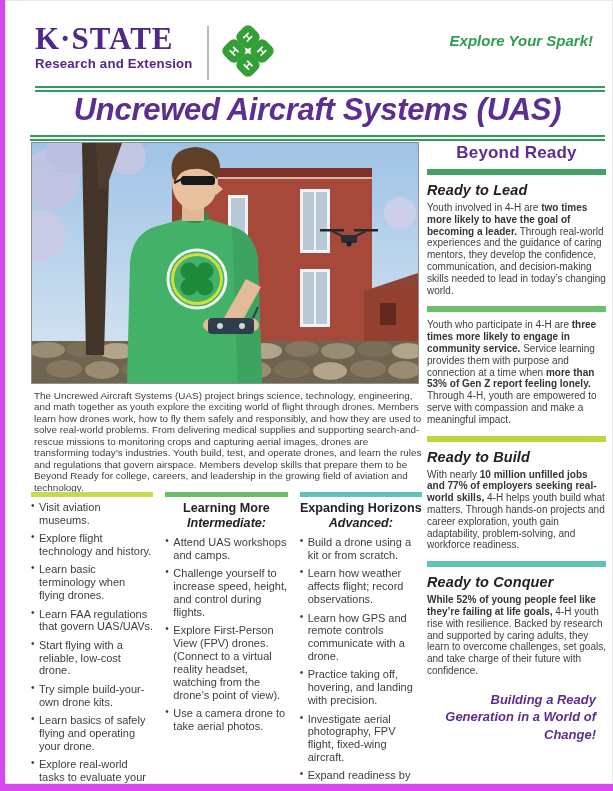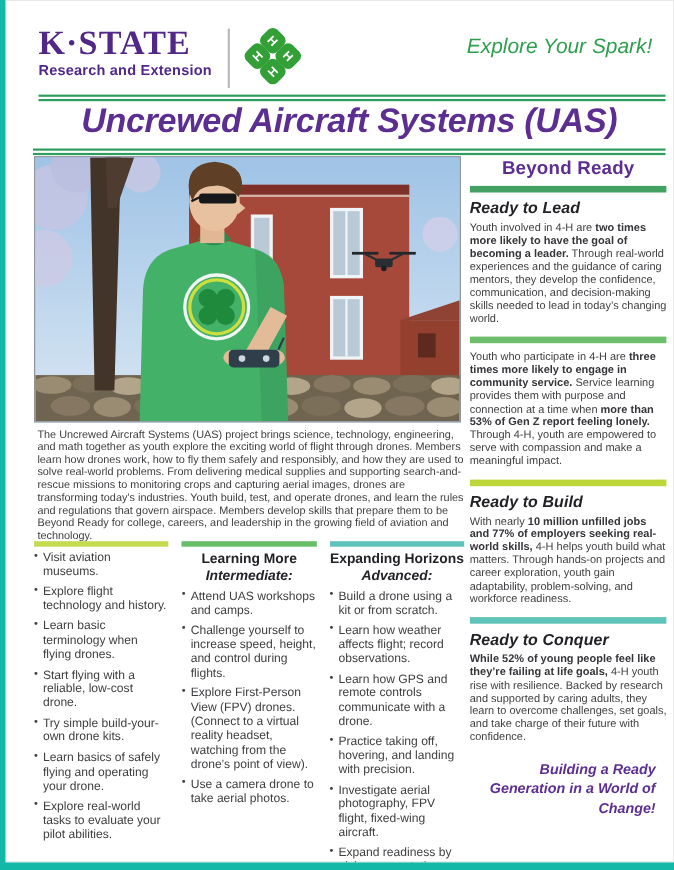--- a/index.html
+++ b/index.html
@@ -1,28 +1,28 @@
 <!DOCTYPE html>
 <html><head>
 <meta charset="utf-8">
 <style>
   html,body{margin:0;padding:0;background:#9e9e9e;font-family:"Liberation Sans",sans-serif;}
-  .canvas{position:relative;width:613px;height:791px;background:#14b8a6;overflow:hidden;}
+  .canvas{position:relative;width:613px;height:791px;background:#d946ef;overflow:hidden;}
   .page{position:absolute;left:5px;top:0;width:608px;height:784px;background:#ffffff;overflow:hidden;
         box-shadow:inset 0 0 0 1px #e8e8e8;}
 
   
   .hdr{position:absolute;top:24px;left:30px;right:20px;display:flex;align-items:flex-start;}
   .logo-word{font-family:"Liberation Serif",serif;font-weight:bold;font-size:31px;line-height:30px;
              color:#512888;letter-spacing:1px;}
   .logo-sub{font-size:13.2px;font-weight:bold;color:#512888;margin-top:2px;letter-spacing:.2px;}
   .hdr-div{width:2px;height:54px;background:#b9b9bb;margin:2px 12px 0 14px;}
   .clover{width:54px;height:54px;margin-top:0;}
   .spacer{flex:1;}
-  .tagline{font-size:19px;font-weight:normal;font-style:italic;margin-top:8px;}
+  .tagline{font-size:15px;font-weight:bold;font-style:italic;margin-top:8px;}
 
   
   .rule{position:absolute;left:25px;right:8px;height:2px;border-top:2px solid #2e9e5c;border-bottom:2px solid #2e9e5c;}
   .rule1{top:86px;left:30px;}
   .rule2{top:135px;}
 
   
   .title{position:absolute;top:92px;left:25px;right:8px;margin:0;text-align:center;
          font-size:31px;font-weight:bold;font-style:italic;letter-spacing:-.3px;}
 
@@ -202,20 +202,21 @@
 
     <p class="intro">The Uncrewed Aircraft Systems (UAS) project brings science, technology, engineering, and math together as youth explore the exciting world of flight through drones. Members learn how drones work, how to fly them safely and responsibly, and how they are used to solve real-world problems. From delivering medical supplies and supporting search-and-rescue missions to monitoring crops and capturing aerial images, drones are transforming today’s industries. Youth build, test, and operate drones, and learn the rules and regulations that govern airspace. Members develop skills that prepare them to be Beyond Ready for college, careers, and leadership in the growing field of aviation and technology.</p>
 
     <div class="cols">
       <section class="col">
         <div class="col-bar" style="background: rgb(196, 218, 79);"></div>
         <ul class="bullets">
             <li>Visit aviation museums.</li>
             <li>Explore flight technology and history.</li>
             <li>Learn basic terminology when flying drones.</li>
+            <li>Learn FAA regulations that govern UAS/UAVs.</li>
             <li>Start flying with a reliable, low-cost drone.</li>
             <li>Try simple build-your-own drone kits.</li>
             <li>Learn basics of safely flying and operating your drone.</li>
             <li>Explore real-world tasks to evaluate your pilot abilities.</li>
           </ul>
       </section>
       <section class="col">
         <div class="col-bar" style="background: rgb(104, 189, 104);"></div>
         <h2 class="col-head">
           <span class="col-head-main">Learning More</span>

